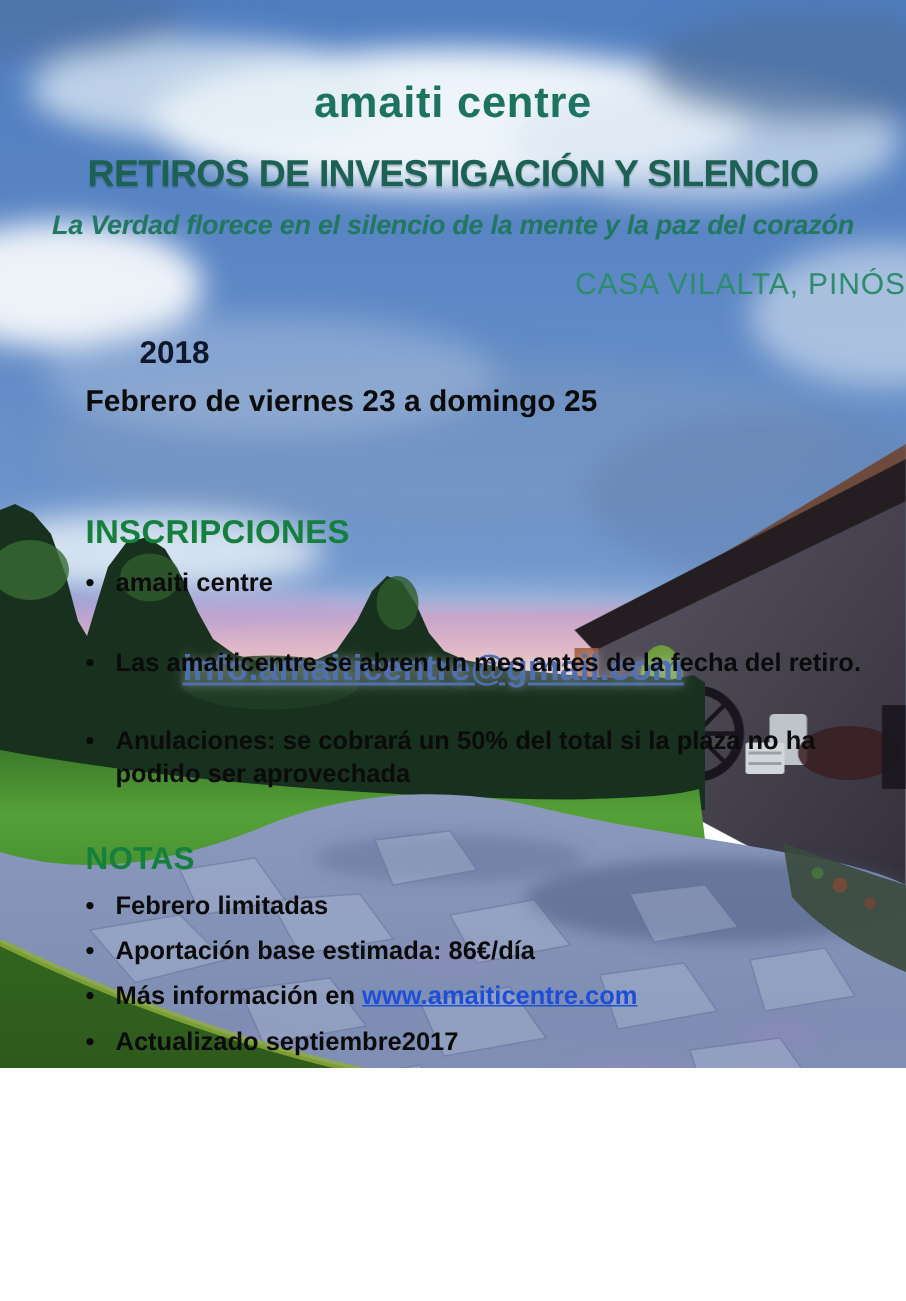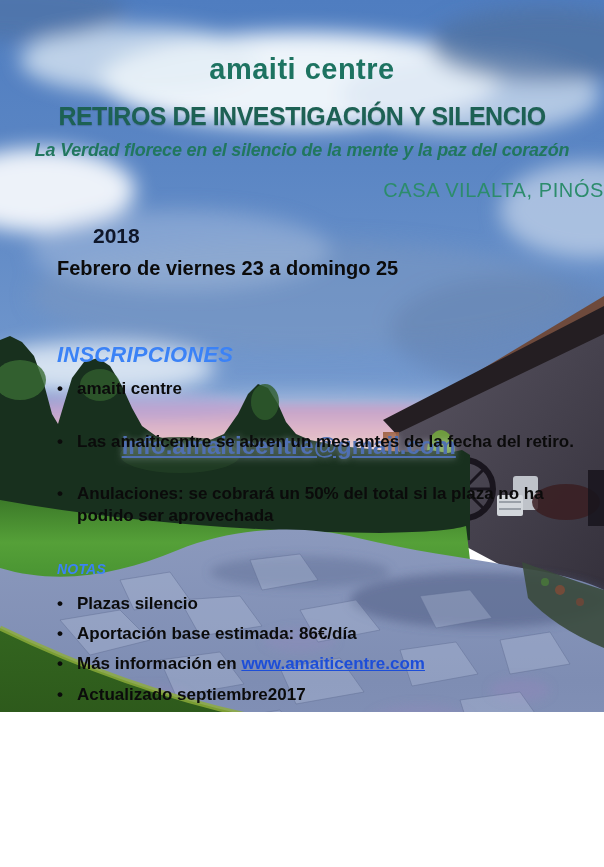--- a/index.html
+++ b/index.html
@@ -13,23 +13,23 @@
   .center{left:0;right:0;text-align:center;}
   .brand{top:53px;font-size:29px;font-weight:700;letter-spacing:.5px;color:#1d7361;}
   .title{top:102px;font-size:25px;font-weight:700;letter-spacing:-.5px;color:#1d6154;
          text-shadow:0 1px 1px rgba(20,40,60,.25);}
   .tagline{top:140px;font-size:18px;font-style:italic;font-weight:600;letter-spacing:-.2px;color:#21775f;}
   .venue{top:179px;font-size:20px;font-weight:500;letter-spacing:.6px;color:#2c8c6c;text-align:right;}
   .year{left:57px;top:224px;font-size:21px;font-weight:700;color:#0f172a;margin-left:36px;}
   .date1{left:57px;top:257px;}
   .date2{left:57px;top:289px;}
   .body-line{font-size:20px;font-weight:700;color:#0b0b0b;}
-  .h-sec{left:57px;font-size:22px;font-weight:700;color:#3b82f6;letter-spacing:.2px;font-style:italic;}
+  .h-sec{left:57px;font-size:22px;font-weight:700;color:#15803d;letter-spacing:.2px;}
   .h-insc{top:342px;}
-  .h-notas{top:561px;font-size:14px;}
+  .h-notas{top:561px;font-size:21px;}
   .bullet{left:57px;display:flex;font-size:17px;font-weight:700;color:#0b0b0b;line-height:1.28;}
   .bullet .dot{width:20px;flex:0 0 20px;}
   .b1{top:378px;}
   .b-email{left:95px;top:404px;font-size:24px;font-weight:700;}
   .b2{top:431px;width:538px;}
   .b3{top:483px;width:538px;}
   .n1{top:593px;}
   .n2{top:623px;}
   .n3{top:653px;}
   .n4{top:684px;}
@@ -240,21 +240,21 @@
   </div>
   <div class="txt bullet b3">
     <span class="dot">•</span>
     <span>Anulaciones: se cobrará un 50% del total si la plaza no ha podido ser aprovechada</span>
   </div>
 
   <div class="txt h-sec h-notas">NOTAS</div>
 
   <div class="txt bullet n1">
     <span class="dot">•</span>
-    <span>Plazas silencio</span>
+    <span>Febrero limitadas</span>
   </div>
   <div class="txt bullet n2">
     <span class="dot">•</span>
     <span>Aportación base estimada: 86€/día</span>
   </div>
   <div class="txt bullet n3">
     <span class="dot">•</span>
     <span><span>Más información en </span><span class="link2">www.amaiticentre.com</span></span>
   </div>
   <div class="txt bullet n4">

